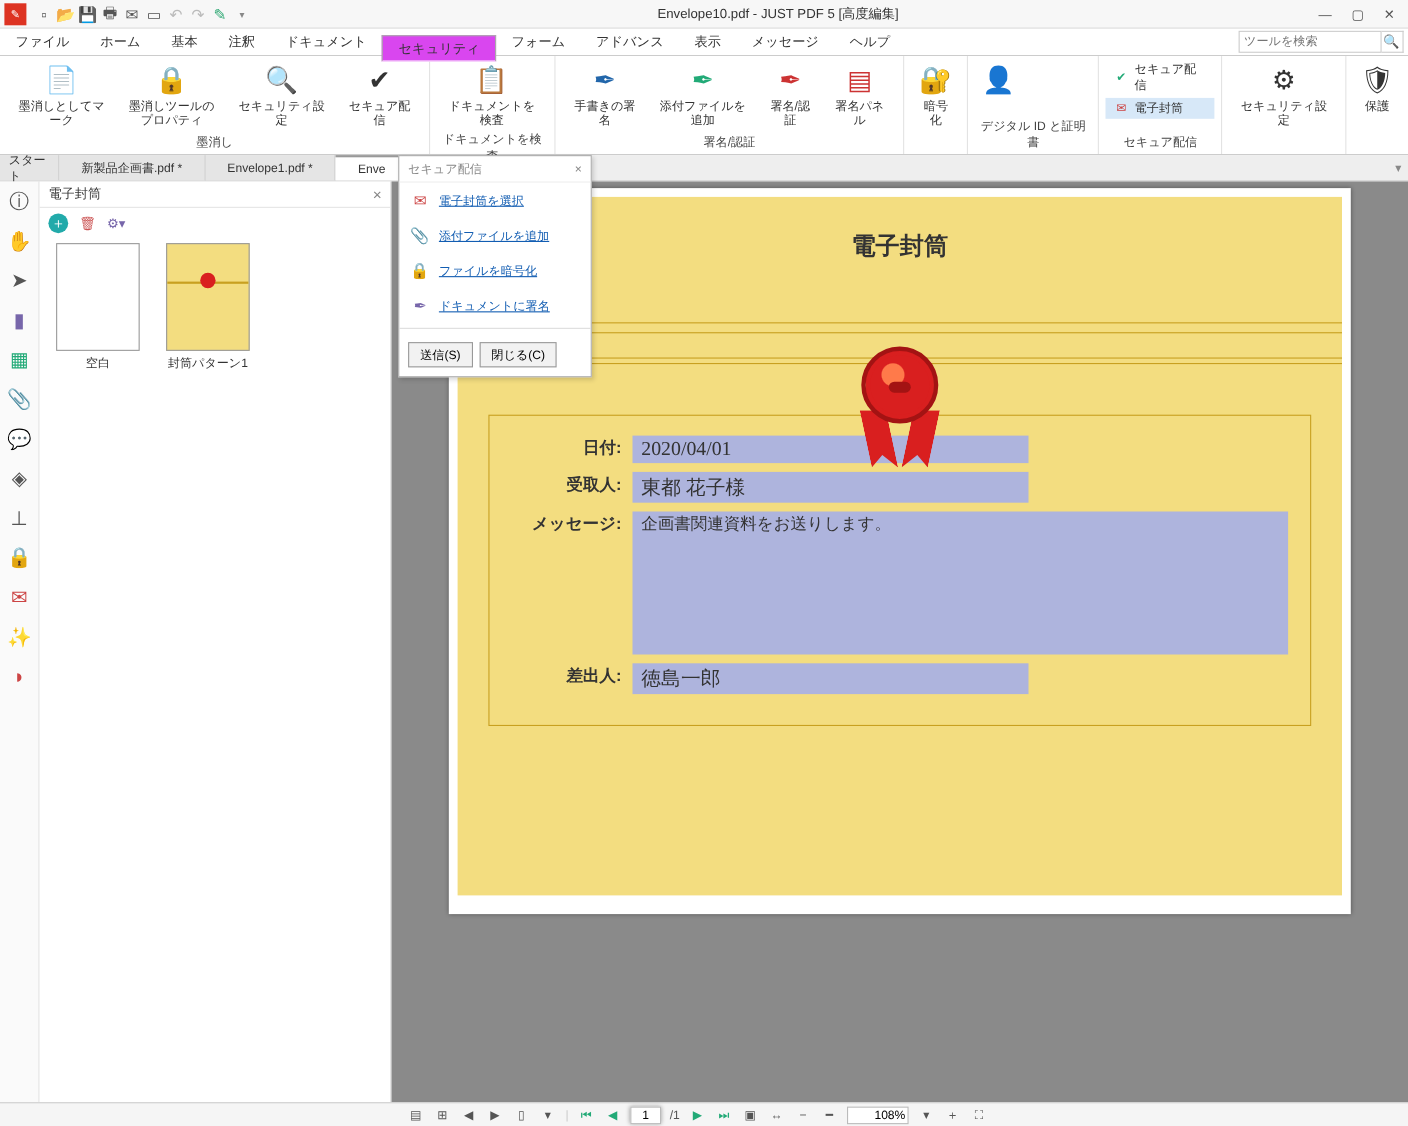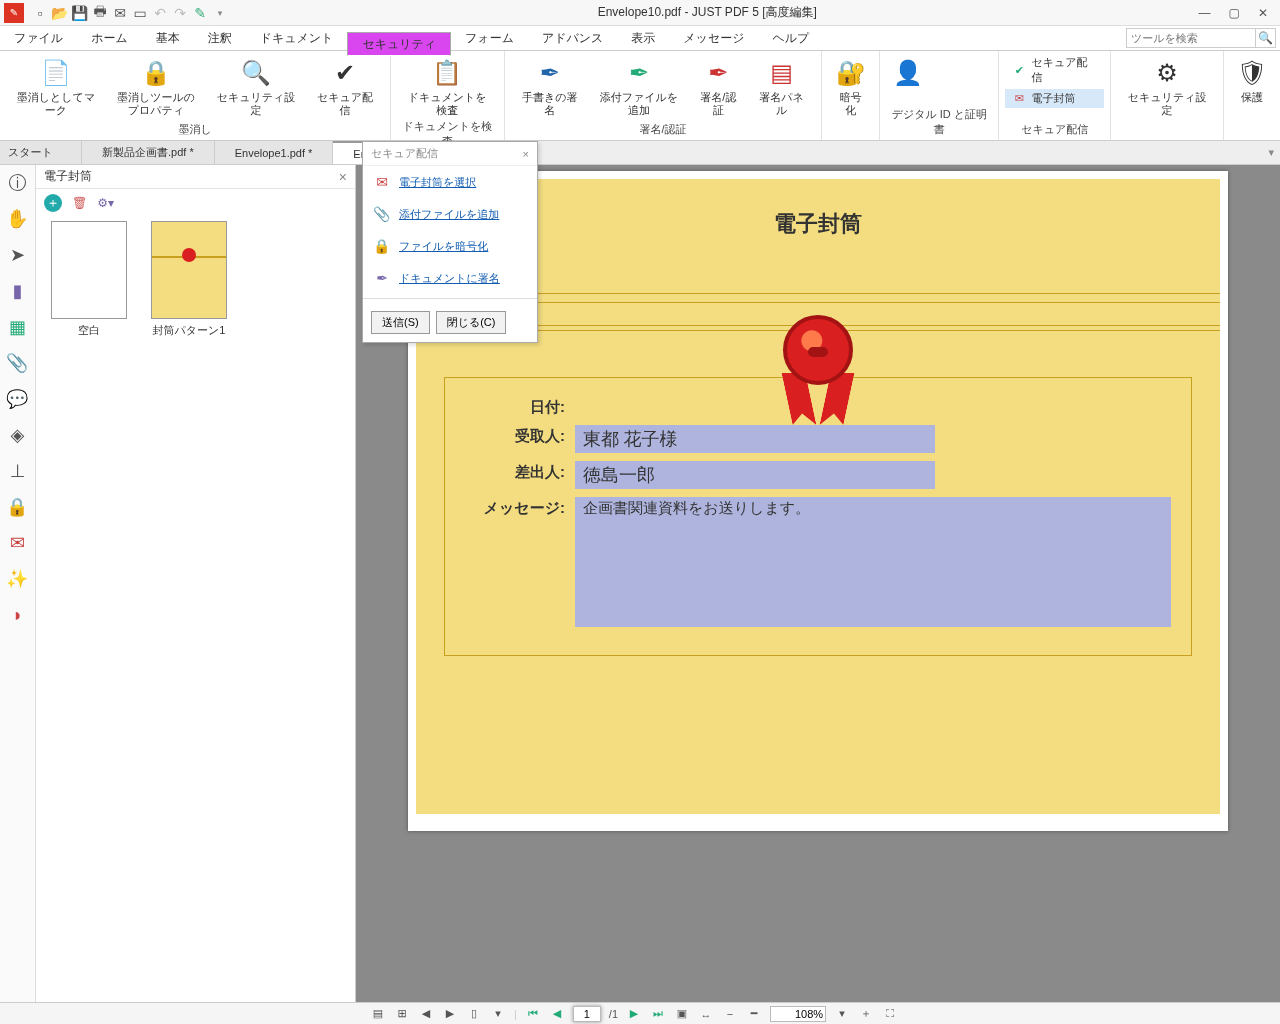--- a/index.html
+++ b/index.html
@@ -30,21 +30,21 @@
   .rbtn .rico { width:32px; height:32px; display:flex; align-items:center; justify-content:center; font-size:24px; }
   .rbtn .lbl { margin-top:2px; line-height:1.2; }
   .vbtns { display:flex; flex-direction:column; gap:2px; justify-content:center; }
   .vitem { display:flex; align-items:center; gap:4px; padding:2px 6px; font-size:11px; }
   .vitem.sel { background:#d7e8f8; }
   .vitem .vico { width:16px; height:14px; display:inline-flex; align-items:center; justify-content:center; }
 
   
   .tabstrip { height: 24px; background:#eee; display:flex; align-items:stretch; border-bottom:1px solid #ccc; font-size:11px; }
   .tab { padding: 0 20px; display:flex; align-items:center; background:#e5e5e5; border-right:1px solid #ccc; }
-  .tab.start { width:82px; padding:0 8px;text-align:right; }
+  .tab.start { width:54px; padding:0 8px; }
   .tab.active { background:#fff; border-top:2px solid #999; }
 
   
   .main { display:flex; height: calc(100% - 26px - 25px - 90px - 24px - 22px); }
 
   .toolcol { width: 36px; background:#fafafa; border-right:1px solid #ddd; display:flex; flex-direction:column; align-items:center; gap:12px; padding-top:6px; }
   .tcico { width:24px; height:24px; display:flex; align-items:center; justify-content:center; font-size:18px; color:#555; }
 
   .panel { width: 320px; background:#fff; border-right:1px solid #ccc; display:flex; flex-direction:column; }
   .panel .phead { height:24px; display:flex; align-items:center; padding:0 8px; font-size:12px; border-bottom:1px solid #e5e5e5; }
@@ -307,32 +307,33 @@
         <div class="flap"></div>
         <div class="flap-lines"></div>
         <div class="ribbons">
             <div class="rb l"></div>
             <div class="rb r"></div>
           </div>
         <div class="seal"></div>
         <div class="form">
           <div class="frow">
               <div class="flabel">日付:</div>
+              <div class="fval">2020/04/01</div>
             </div>
           <div class="frow">
               <div class="flabel">受取人:</div>
               <div class="fval">東都 花子様</div>
             </div>
+          <div class="frow msg">
+              <div class="flabel">メッセージ:</div>
+              <div class="fval">企画書関連資料をお送りします。</div>
+            </div>
           <div class="frow">
               <div class="flabel">差出人:</div>
               <div class="fval">徳島一郎</div>
-            </div>
-          <div class="frow msg">
-              <div class="flabel">メッセージ:</div>
-              <div class="fval">企画書関連資料をお送りします。</div>
             </div>
         </div>
       </div>
     </div>
   </div>
 </div>
 
 <div class="popup">
   <div class="pt">
       <span>セキュア配信</span>

